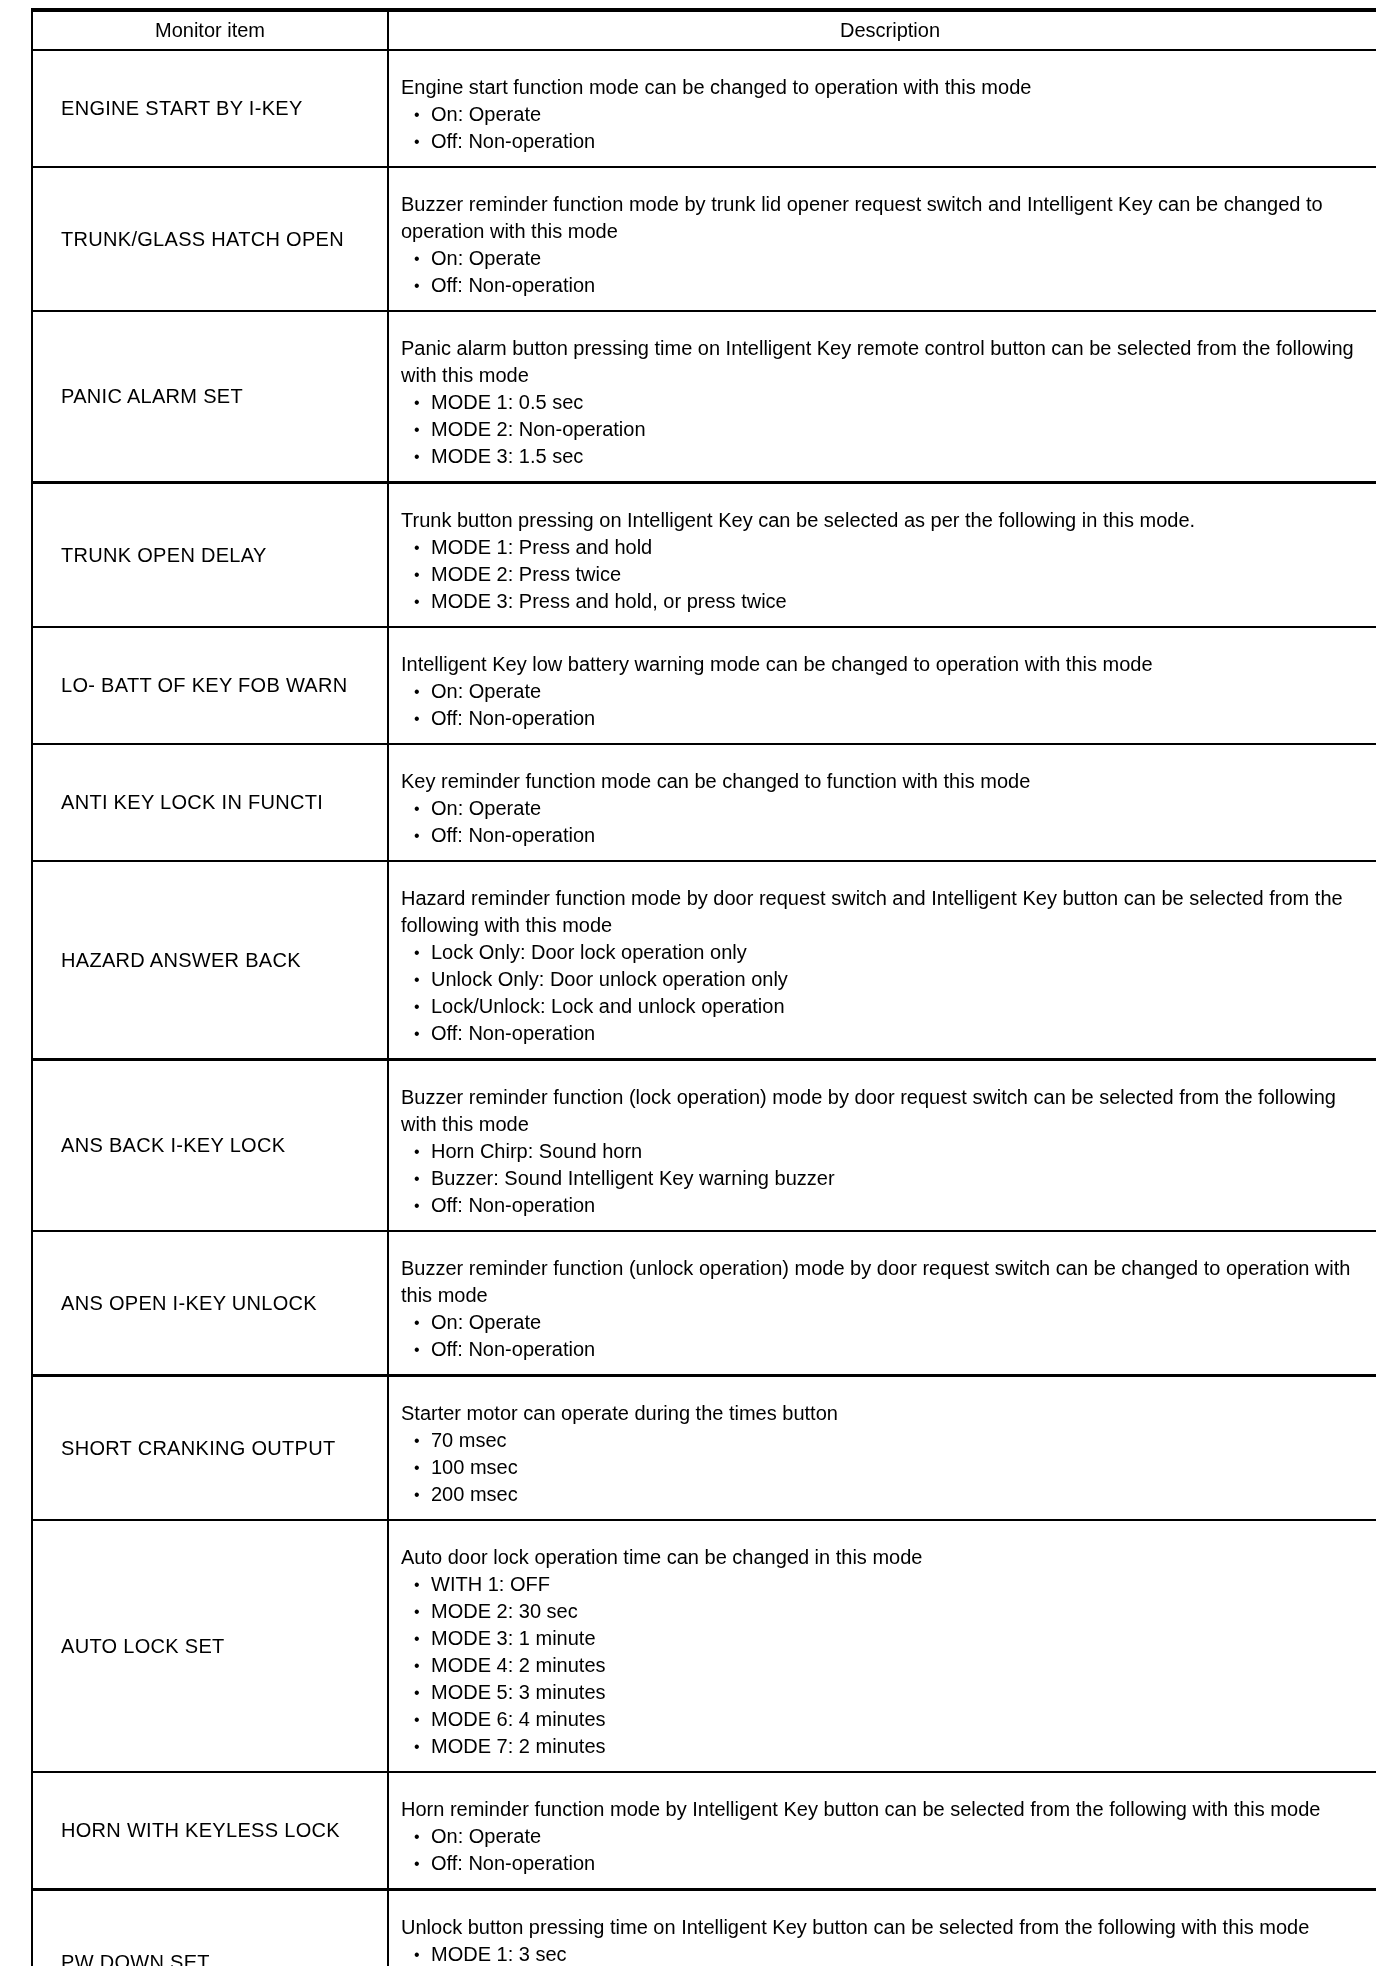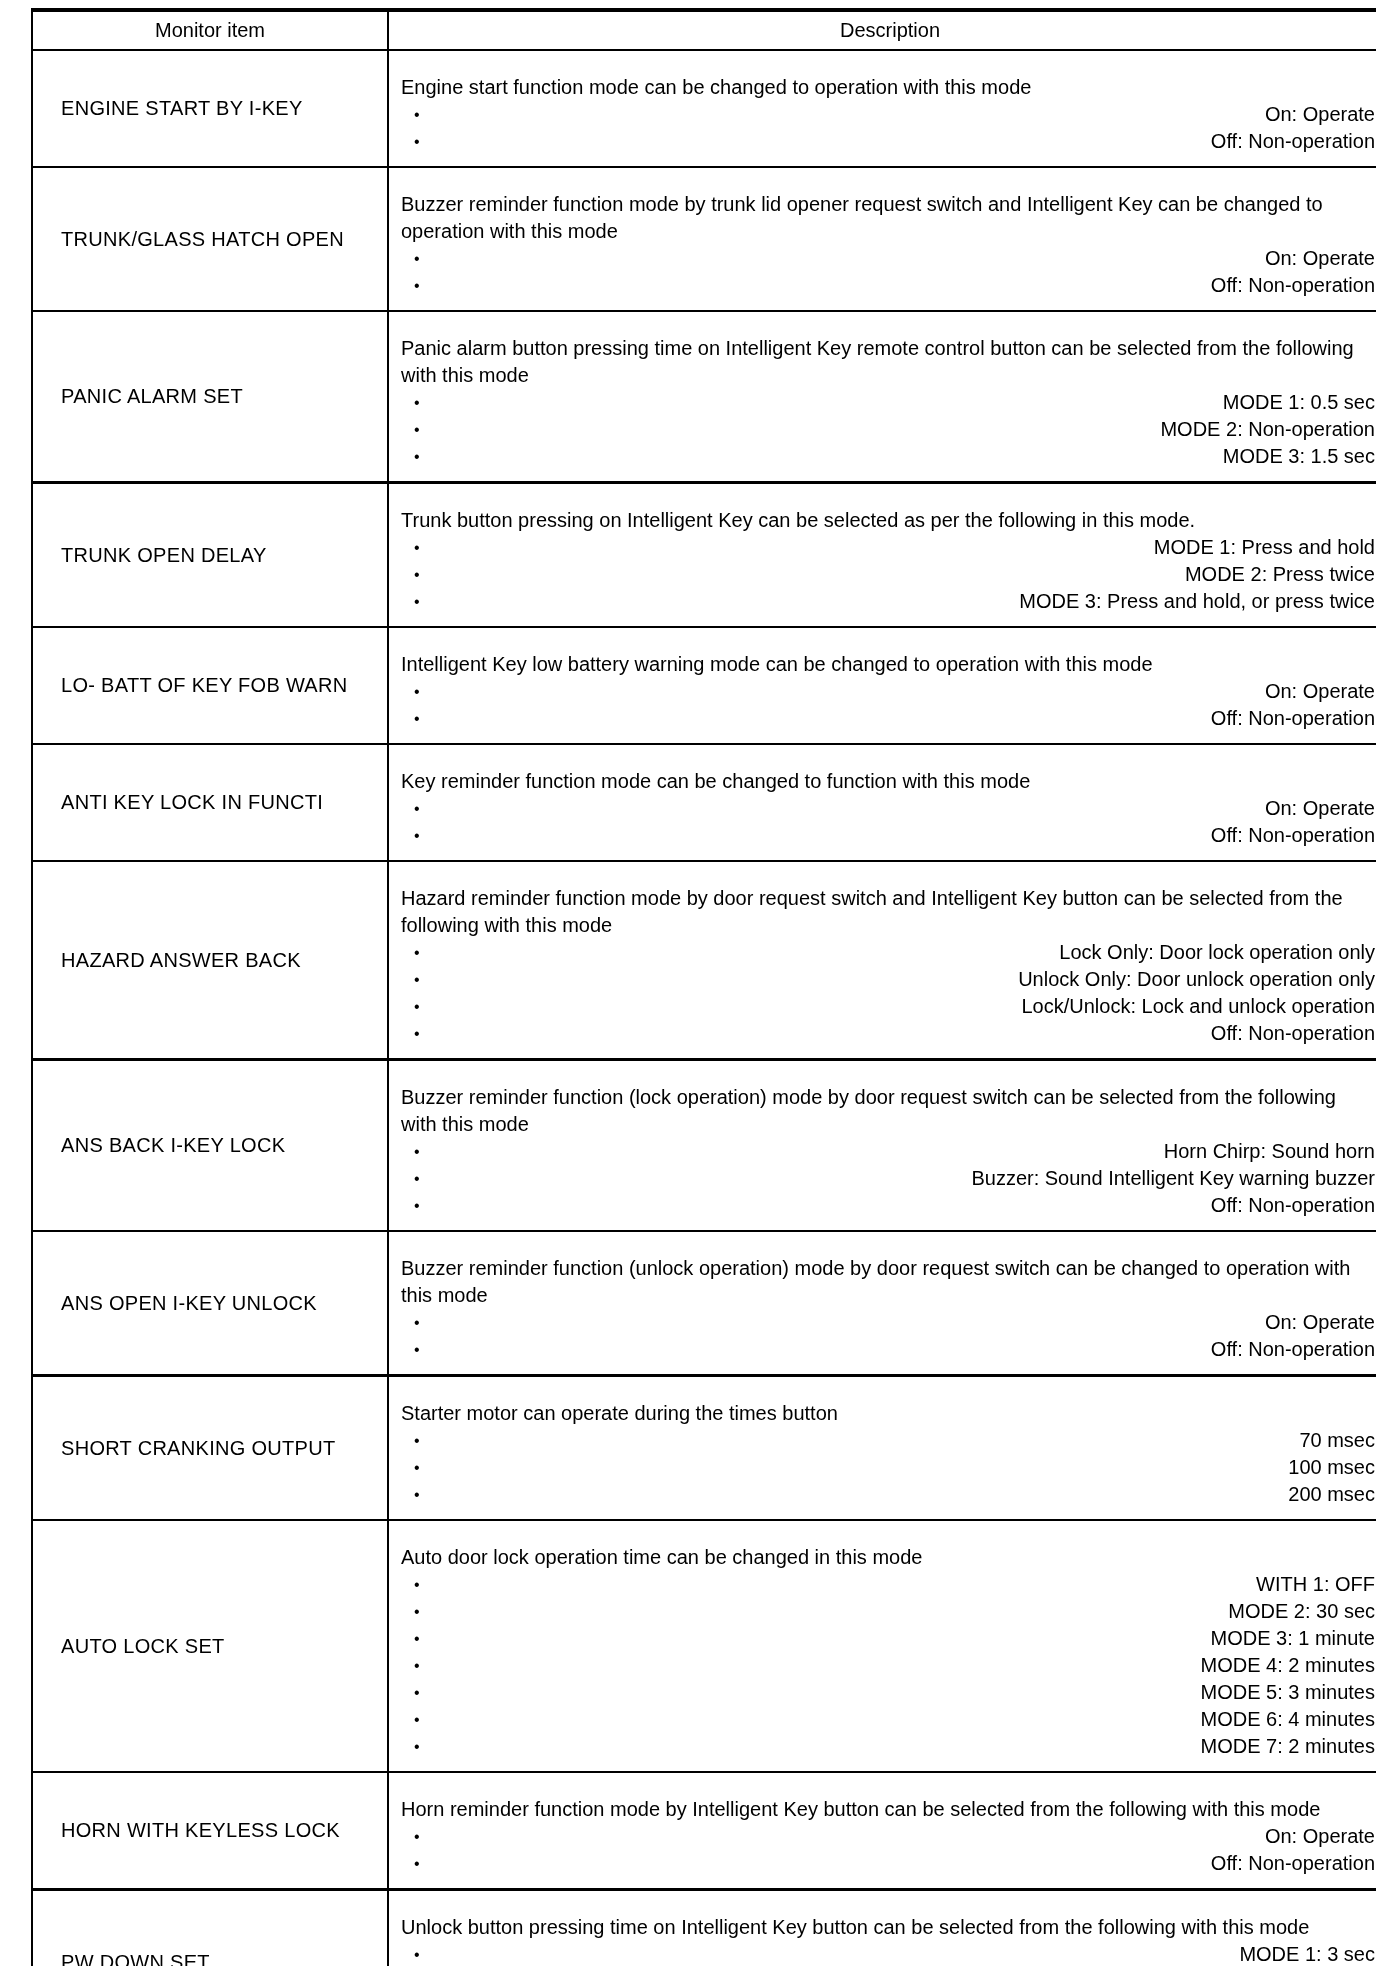--- a/index.html
+++ b/index.html
@@ -52,21 +52,20 @@
     font-size: 20px;
     line-height: 27px;
     padding: 23px 16px 11px 12px;
     vertical-align: middle;
   }
   td.desc .intro { margin: 0; }
   td.desc ul.options {
     margin: 0;
     padding: 0;
     list-style: none;
-    text-align: right;
   }
   td.desc ul.options li {
     position: relative;
     padding-left: 30px;
     line-height: 27px;
   }
   td.desc ul.options li::before {
     content: "\2022";
     position: absolute;
     left: 13px;

